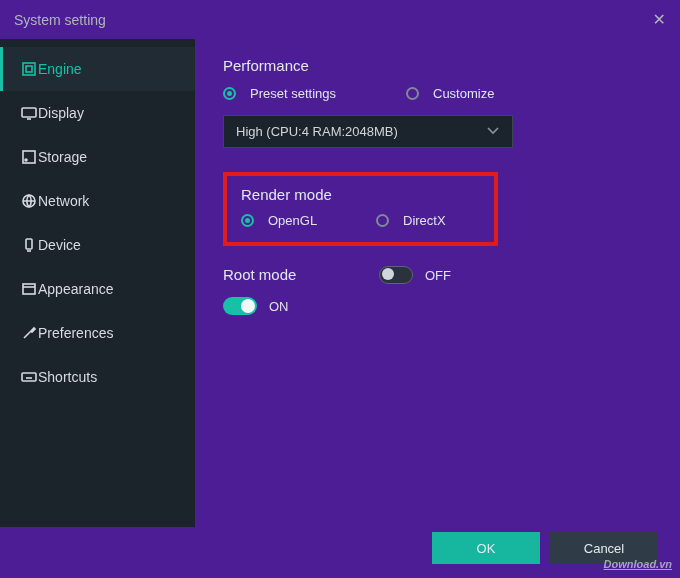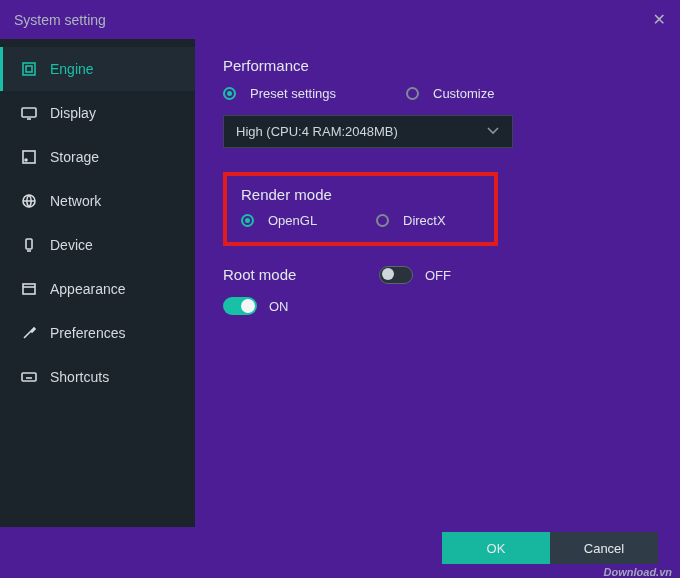--- a/index.html
+++ b/index.html
@@ -33,21 +33,21 @@
   height: calc(100% - 90px);
 }
 .sidebar {
   width: 195px;
   background: #1b232b;
   padding-top: 8px;
 }
 .sidebar-item {
   display: flex;
   align-items: center;
-  gap: 12px;
+  gap: 0;
   padding: 14px 20px;
   color: #d5dbe0;
   cursor: pointer;
   font-size: 14px;
   position: relative;
 }
 .sidebar-item.active {
   color: #17c0a7;
   background: #212b34;
 }
@@ -152,42 +152,44 @@
   background: #f3f5f7;
   top: 2px;
 }
 .toggle.on .knob { right: 2px; }
 .toggle.off .knob { left: 2px; top: 1px; background: #cfd6db; width: 12px; height: 12px; }
 .footer {
   position: absolute;
   bottom: 14px;
   right: 22px;
   display: flex;
+  gap: 10px;
 }
 .btn {
   width: 108px;
   height: 32px;
   display: flex;
   align-items: center;
   justify-content: center;
   font-size: 13px;
   cursor: pointer;
   color: #e4e9ed;
 }
 .btn.primary { background: #17b79f; }
 .btn.secondary { background: #2f3b46; }
 .watermark {
   position: absolute;
-  bottom: 0;
+  bottom: 8px;
   right: 8px;
   font-size: 11px;
   font-style: italic;
   font-weight: bold;
   color: #b4bcc2;
   opacity: 0.85;
+  text-decoration: underline;
 }
 svg { stroke: currentColor; fill: none; stroke-width: 1.6; }
 </style>
 </head>
 <body>
 
 <div class="window">
   <div class="titlebar">
     <span>System setting</span>
     <span class="close">✕</span>

